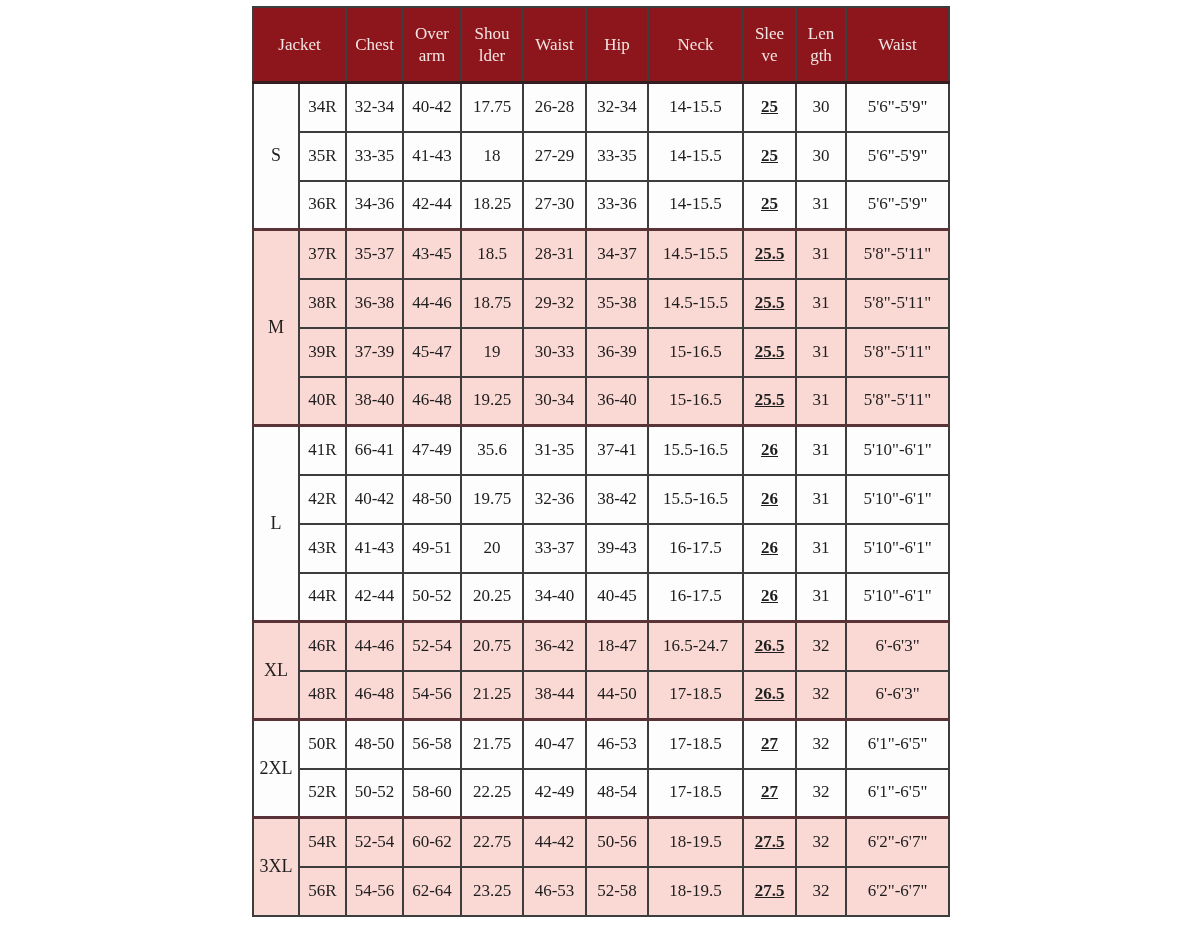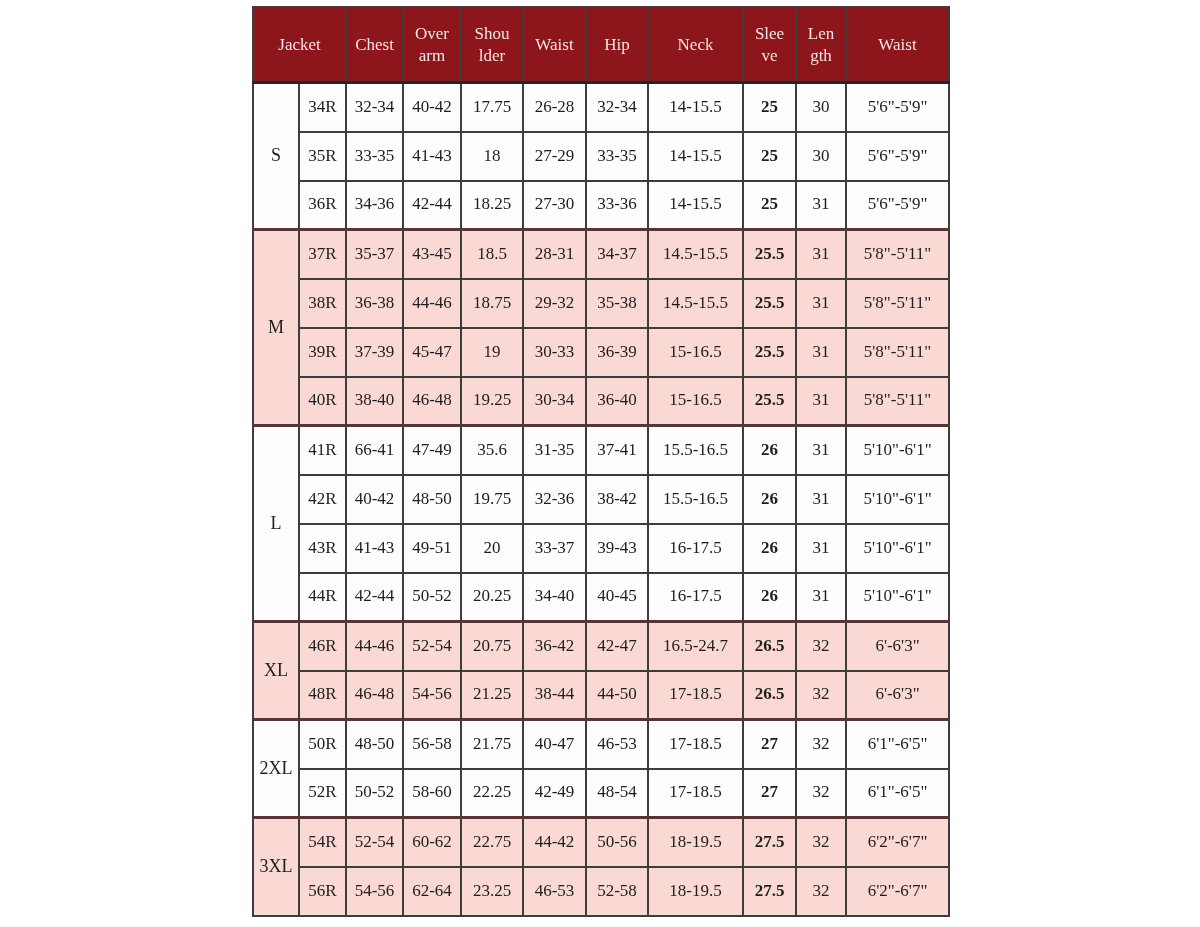--- a/index.html
+++ b/index.html
@@ -37,21 +37,21 @@
   }
   tbody tr { height: 49px; }
   tbody td {
     font-size: 17px;
     color: #1e1e1e;
     line-height: 1.1;
   }
   tr.group-start td { border-top: 3px solid #5a3338; }
   .row-pink td  { background: #fad8d4; }
   .row-white td { background: #fdfdfd; }
-  td.col-sleeve { font-weight: bold; }
+  td.col-sleeve { font-weight: bold; text-decoration: underline; }
   td.group-cell { font-size: 18px; }
 </style>
 </head>
 <body>
 
 <div class="page">
   <table class="size-chart">
     <colgroup>
       <col style="width:46px">
         <col style="width:47px">
@@ -215,21 +215,21 @@
           <td class="col-length">31</td>
           <td class="col-height">5'10"-6'1"</td>
         </tr>
         <tr class="row-pink group-start">
           <td rowspan="2" class="group-cell">XL</td>
           <td class="col-size">46R</td>
           <td class="col-chest">44-46</td>
           <td class="col-overarm">52-54</td>
           <td class="col-shoulder">20.75</td>
           <td class="col-waist">36-42</td>
-          <td class="col-hip">42-47</td>
+          <td class="col-hip">18-47</td>
           <td class="col-neck">16.5-24.7</td>
           <td class="col-sleeve">26.5</td>
           <td class="col-length">32</td>
           <td class="col-height">6'-6'3"</td>
         </tr>
         <tr class="row-pink">
           <td class="col-size">48R</td>
           <td class="col-chest">46-48</td>
           <td class="col-overarm">54-56</td>
           <td class="col-shoulder">21.25</td>

